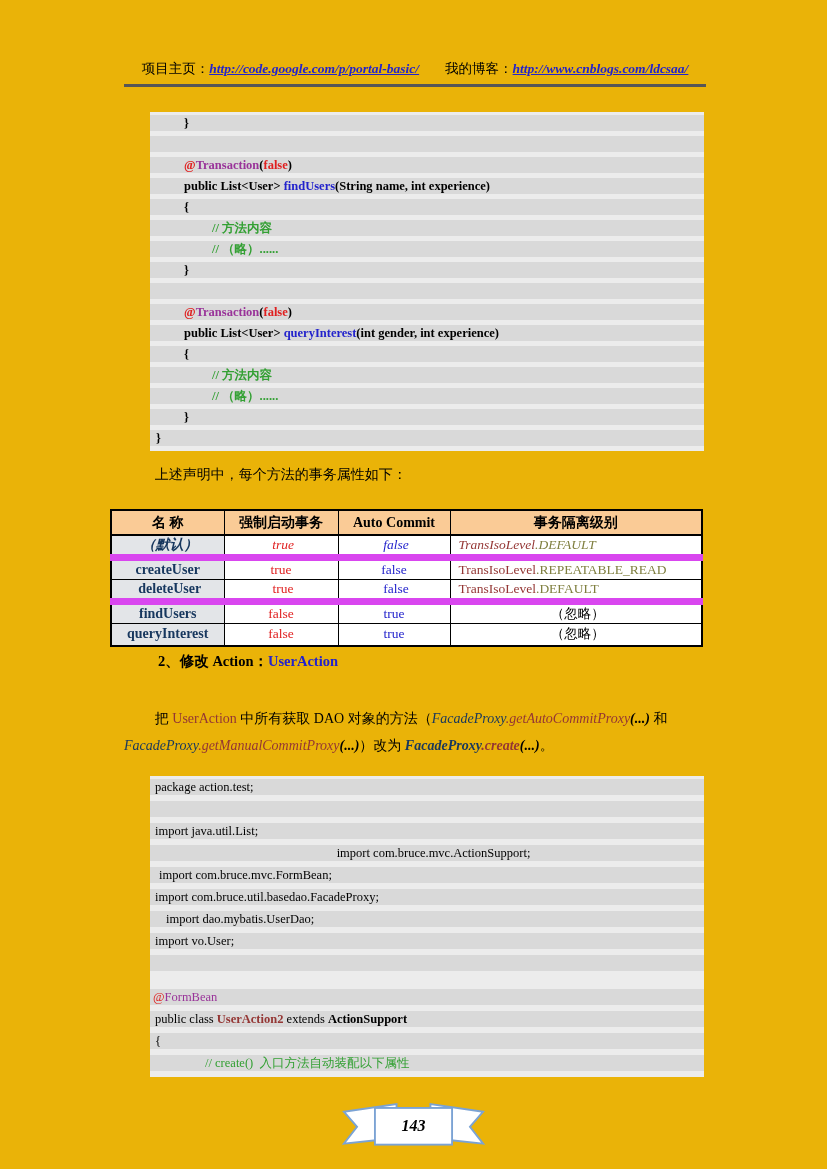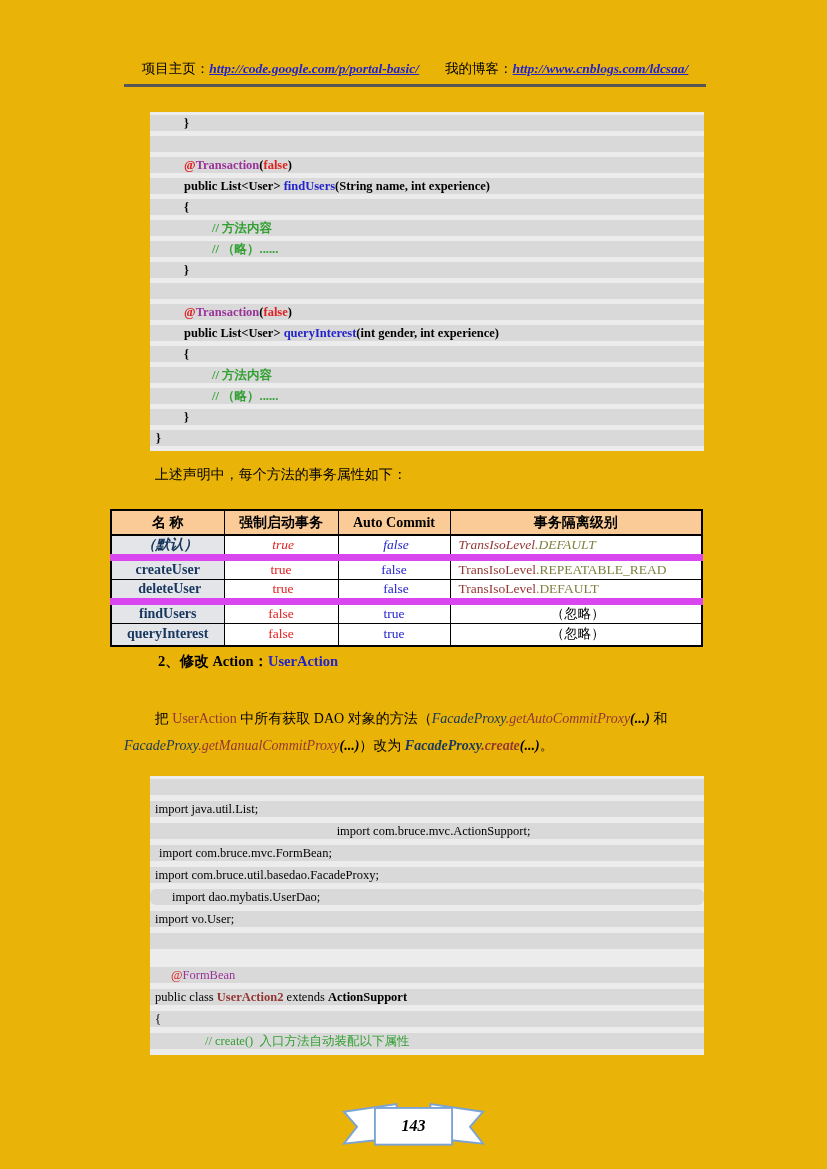--- a/index.html
+++ b/index.html
@@ -200,29 +200,30 @@
   <div class="sec-heading">
     <span>2、修改 Action：</span><span class="hd-link">UserAction</span>
   </div>
 
   <div class="para" id="para">
       <div class="pline"><span class="tk-pp">把 </span><span class="tk-maroon-r">UserAction</span><span class="tk-pp"> 中所有获取 DAO 对象的方法（</span><span class="tk-navy-i">FacadeProxy</span><span class="tk-maroon-i">.getAutoCommitProxy</span><span class="tk-bi">(...)</span><span class="tk-pp"> 和</span></div>
       <div class="pline"><span class="tk-navy-i">FacadeProxy</span><span class="tk-maroon-i">.getManualCommitProxy</span><span class="tk-bi">(...)</span><span class="tk-pp">）改为 </span><span class="tk-navy-bi">FacadeProxy</span><span class="tk-maroon-bi">.create</span><span class="tk-bi">(...)</span><span class="tk-pp">。</span></div>
     </div>
 
   <div id="code2" class="code-block">
+      <div class="code-line" style="padding-left: 5px;"><span class="tk-p">package action.test;</span></div>
       <div class="code-line" style="padding-left: 5px;"></div>
       <div class="code-line" style="padding-left: 5px;"><span class="tk-p">import java.util.List;</span></div>
       <div class="code-line" style="padding-left: 13px; text-align: center;"><span class="tk-p">import com.bruce.mvc.ActionSupport;</span></div>
       <div class="code-line" style="padding-left: 9px;"><span class="tk-p">import com.bruce.mvc.FormBean;</span></div>
       <div class="code-line" style="padding-left: 5px;"><span class="tk-p">import com.bruce.util.basedao.FacadeProxy;</span></div>
-      <div class="code-line" style="padding-left: 22px; border-radius: 6px;"><span class="tk-p">import dao.mybatis.UserDao;</span></div>
+      <div class="code-line" style="padding-left: 16px;"><span class="tk-p">import dao.mybatis.UserDao;</span></div>
       <div class="code-line" style="padding-left: 5px;"><span class="tk-p">import vo.User;</span></div>
       <div class="code-line" style="padding-left: 5px;"></div>
-      <div class="code-line" style="padding-left: 21px; margin-top: 18px;"><span class="tk-at">@</span><span class="tk-ann">FormBean</span></div>
+      <div class="code-line" style="padding-left: 3px; margin-top: 18px;"><span class="tk-at">@</span><span class="tk-ann">FormBean</span></div>
       <div class="code-line" style="padding-left: 5px;"><span class="tk-p">public class </span><span class="tk-brick">UserAction2</span><span class="tk-p"> extends </span><span class="tk-b">ActionSupport</span></div>
       <div class="code-line" style="padding-left: 5px;"><span class="tk-p">{</span></div>
       <div class="code-line" style="padding-left: 55px;"><span class="tk-green">// create()</span><span class="tk-green">  入口方法自动装配以下属性</span></div>
     </div>
 
   <div class="ribbon">
     <svg viewBox="0 0 152 50">
       <path d="M 2 13 L 58 5 L 58 41 L 2 47 L 16 29 Z"></path>
       <path d="M 150 13 L 94 5 L 94 41 L 150 47 L 136 29 Z"></path>
       <rect x="35" y="9" width="82" height="39"></rect>

